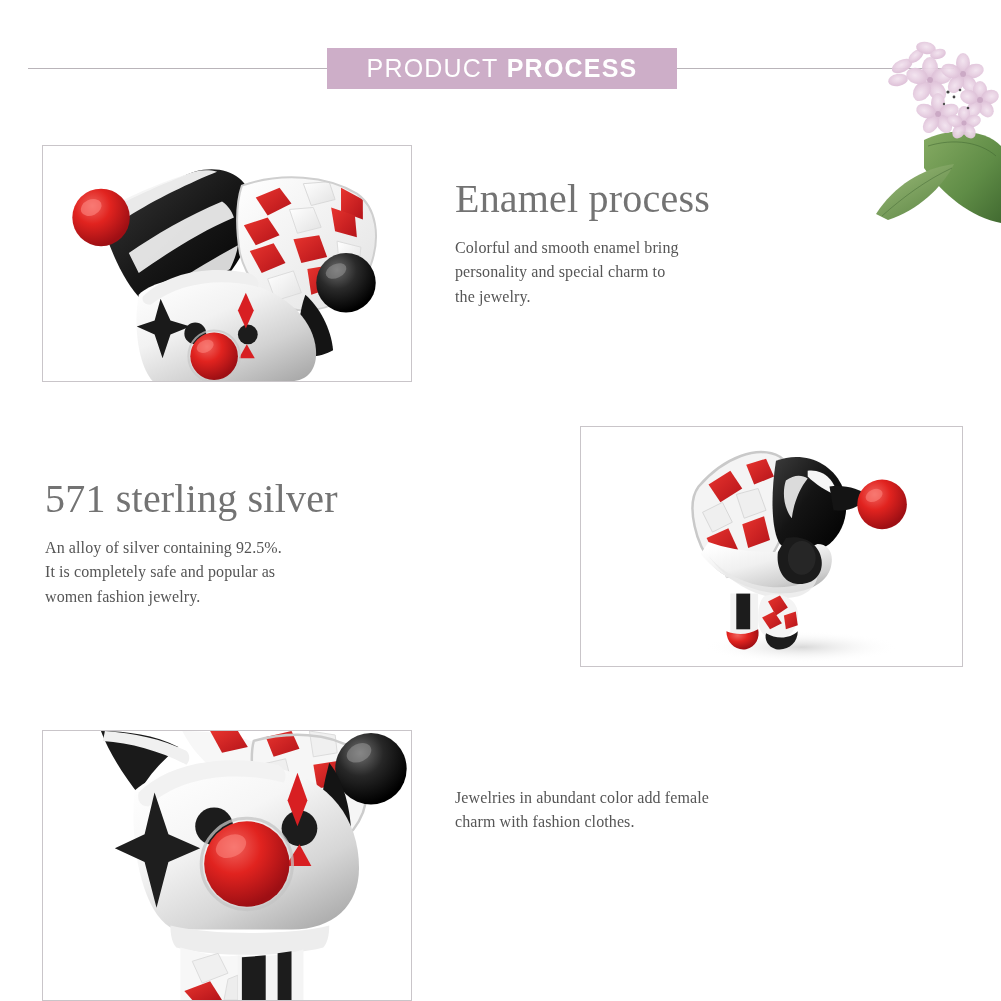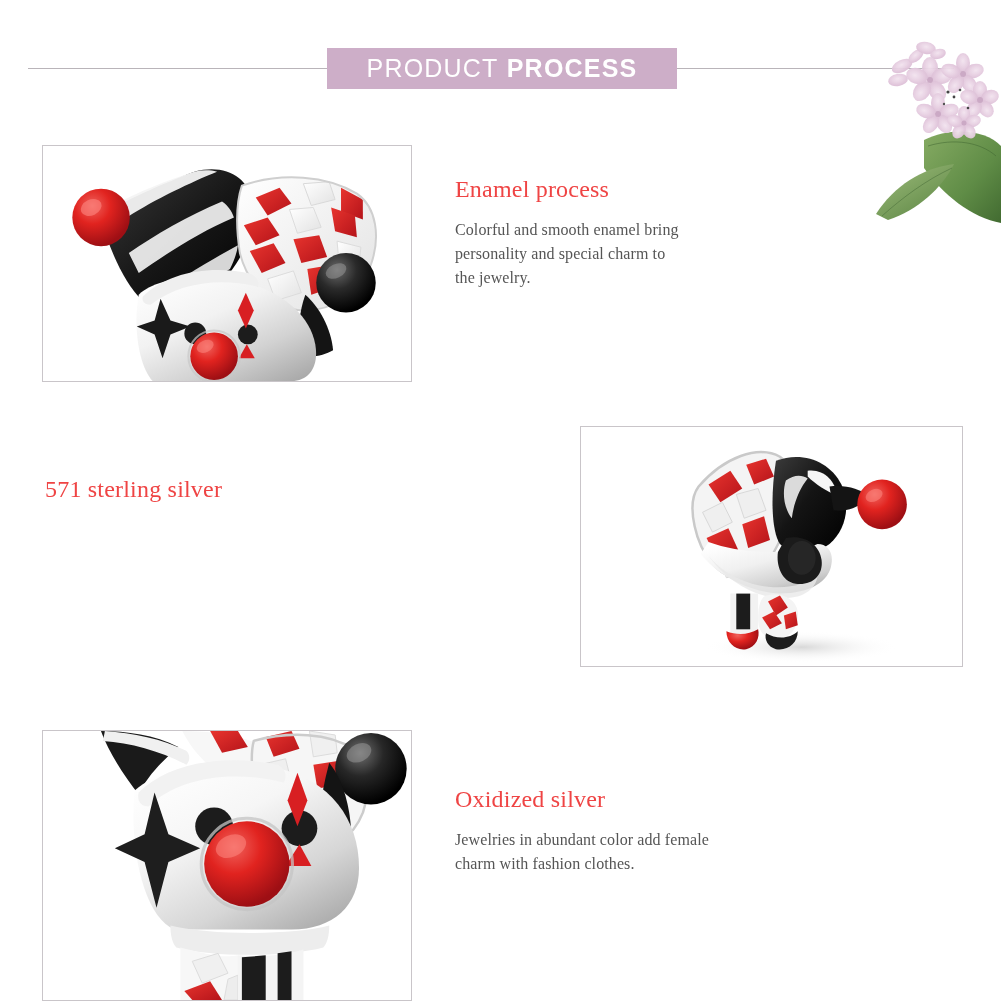--- a/index.html
+++ b/index.html
@@ -75,22 +75,22 @@
 
   .photo-svg { display: block; width: 100%; height: 100%; }
 
   
   .text-block { position: absolute; }
   .block-1 { left: 455px; top: 176px; width: 450px; }
   .block-2 { left: 45px;  top: 476px; width: 470px; }
   .block-3 { left: 455px; top: 786px; width: 490px; }
 
   .block-title {
-    color: #ef4444;
-    font-size: 24px;
+    color: #737373;
+    font-size: 40px;
     font-weight: 400;
     line-height: 1.15;
     letter-spacing: 0.2px;
     margin-bottom: 14px;
   }
   .block-body {
     color: #555555;
     font-size: 16px;
     font-weight: 400;
     line-height: 1.52;
@@ -466,21 +466,23 @@
 
   <div class="text-block block-1">
     <div class="block-title">Enamel process</div>
     <div class="block-body"> Colorful and smooth enamel bring
 personality and special charm to
 the jewelry.</div>
   </div>
 
   <div class="text-block block-2">
     <div class="block-title">571 sterling silver</div>
+    <div class="block-body">An alloy of silver containing 92.5%.
+It is completely safe and popular as
+women fashion jewelry.</div>
   </div>
 
   <div class="text-block block-3">
-    <div class="block-title">Oxidized silver</div>
     <div class="block-body">Jewelries in abundant color add female
 charm with fashion clothes.</div>
   </div>
 
 </div>
 
 </body></html>

